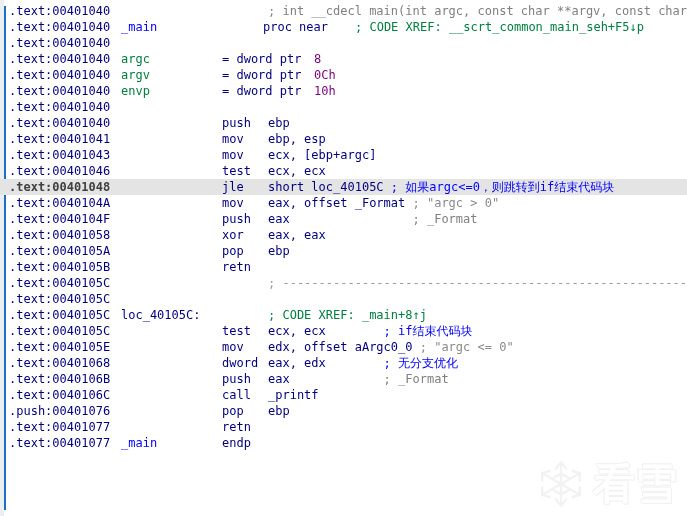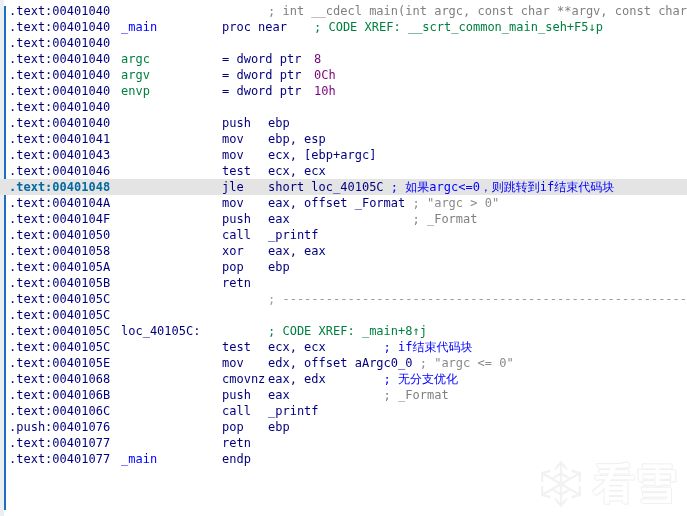--- a/index.html
+++ b/index.html
@@ -62,21 +62,21 @@
     background: #e4e4e4;
   }
 
   
   .addr {
     display: inline-block;
     width: 112px;
     color: #00007f;
   }
   .line.highlight .addr {
-    color: #0369a1;
+    color: #404040;
     font-weight: bold;
   }
   .namecol {
     display: inline-block;
     width: 101px;
   }
   .mnem {
     display: inline-block;
     width: 46px;
     color: #00007f;
@@ -131,43 +131,42 @@
 </head>
 <body>
 
 <div id="disasm-view">
 
   <div class="gutter-strip"></div>
   <div class="gutter-rule"></div>
 
   <div class="lines" id="lines-container">
       <div class="line"><span class="addr">.text:00401040</span><span class="namecol "></span><span class="mnem"></span><span class="ops c-blue"><span class="c-blue"></span><span class="c-cmt-gray">; int __cdecl main(int argc, const char **argv, const char **envp)</span></span></div>
-      <div class="line"><span class="addr">.text:00401040</span><span class="namecol c-linkblue">_main</span><span class="mnem" style="width: 92px;">proc near</span><span class="ops c-xref">; CODE XREF: __scrt_common_main_seh+F5↓p</span></div>
+      <div class="line"><span class="addr">.text:00401040</span><span class="namecol c-linkblue">_main</span><span class="mnem" style="width: 92px; margin-left: 41px;">proc near</span><span class="ops c-xref">; CODE XREF: __scrt_common_main_seh+F5↓p</span></div>
       <div class="line"><span class="addr">.text:00401040</span><span class="namecol "></span><span class="mnem"></span><span class="ops "></span></div>
       <div class="line"><span class="addr">.text:00401040</span><span class="namecol c-green">argc</span><span class="mnem" style="width: 92px;">= dword ptr</span><span class="ops c-num">8</span></div>
       <div class="line"><span class="addr">.text:00401040</span><span class="namecol c-green">argv</span><span class="mnem" style="width: 92px;">= dword ptr</span><span class="ops c-num">0Ch</span></div>
       <div class="line"><span class="addr">.text:00401040</span><span class="namecol c-green">envp</span><span class="mnem" style="width: 92px;">= dword ptr</span><span class="ops c-num">10h</span></div>
       <div class="line"><span class="addr">.text:00401040</span><span class="namecol "></span><span class="mnem"></span><span class="ops "></span></div>
       <div class="line"><span class="addr">.text:00401040</span><span class="namecol "></span><span class="mnem">push</span><span class="ops c-blue">ebp</span></div>
       <div class="line"><span class="addr">.text:00401041</span><span class="namecol "></span><span class="mnem">mov</span><span class="ops c-blue">ebp, esp</span></div>
       <div class="line"><span class="addr">.text:00401043</span><span class="namecol "></span><span class="mnem">mov</span><span class="ops c-blue">ecx, [ebp+argc]</span></div>
       <div class="line"><span class="addr">.text:00401046</span><span class="namecol "></span><span class="mnem">test</span><span class="ops c-blue">ecx, ecx</span></div>
       <div class="line highlight"><span class="addr">.text:00401048</span><span class="namecol "></span><span class="mnem">jle</span><span class="ops c-blue"><span class="c-blue">short loc_40105C </span><span class="c-cmt-cn">; 如果argc&lt;=0，则跳转到if结束代码块</span></span></div>
       <div class="line"><span class="addr">.text:0040104A</span><span class="namecol "></span><span class="mnem">mov</span><span class="ops c-blue"><span class="c-blue">eax, offset _Format </span><span class="c-str">; "argc &gt; 0"</span></span></div>
       <div class="line"><span class="addr">.text:0040104F</span><span class="namecol "></span><span class="mnem">push</span><span class="ops c-blue"><span class="c-blue">eax                 </span><span class="c-cmt-gray">; _Format</span></span></div>
-      <div class="line"><span class="addr">.text:00401050</span><span class="namecol "></span><span class="mnem">call</span><span class="ops c-blue">_printf</span></div>
       <div class="line"><span class="addr">.text:00401058</span><span class="namecol "></span><span class="mnem">xor</span><span class="ops c-blue">eax, eax</span></div>
       <div class="line"><span class="addr">.text:0040105A</span><span class="namecol "></span><span class="mnem">pop</span><span class="ops c-blue">ebp</span></div>
       <div class="line"><span class="addr">.text:0040105B</span><span class="namecol "></span><span class="mnem">retn</span><span class="ops c-blue"></span></div>
       <div class="line"><span class="addr">.text:0040105C</span><span class="namecol "></span><span class="mnem"></span><span class="ops c-dash">; ---------------------------------------------------------------------------</span></div>
       <div class="line"><span class="addr">.text:0040105C</span><span class="namecol "></span><span class="mnem"></span><span class="ops "></span></div>
       <div class="line"><span class="addr">.text:0040105C</span><span class="namecol c-locname">loc_40105C:</span><span class="mnem"></span><span class="ops c-xref">; CODE XREF: _main+8↑j</span></div>
       <div class="line"><span class="addr">.text:0040105C</span><span class="namecol "></span><span class="mnem">test</span><span class="ops c-blue"><span class="c-blue">ecx, ecx        </span><span class="c-cmt-cn">; if结束代码块</span></span></div>
       <div class="line"><span class="addr">.text:0040105E</span><span class="namecol "></span><span class="mnem">mov</span><span class="ops c-blue"><span class="c-blue">edx, offset aArgc0_0 </span><span class="c-str">; "argc &lt;= 0"</span></span></div>
-      <div class="line"><span class="addr">.text:00401068</span><span class="namecol "></span><span class="mnem">cmovnz</span><span class="ops c-blue"><span class="c-blue">eax, edx        </span><span class="c-cmt-cn">; 无分支优化</span></span></div>
+      <div class="line"><span class="addr">.text:00401068</span><span class="namecol "></span><span class="mnem">dword</span><span class="ops c-blue"><span class="c-blue">eax, edx        </span><span class="c-cmt-cn">; 无分支优化</span></span></div>
       <div class="line"><span class="addr">.text:0040106B</span><span class="namecol "></span><span class="mnem">push</span><span class="ops c-blue"><span class="c-blue">eax             </span><span class="c-cmt-gray">; _Format</span></span></div>
       <div class="line"><span class="addr">.text:0040106C</span><span class="namecol "></span><span class="mnem">call</span><span class="ops c-blue">_printf</span></div>
       <div class="line"><span class="addr">.push:00401076</span><span class="namecol "></span><span class="mnem">pop</span><span class="ops c-blue">ebp</span></div>
       <div class="line"><span class="addr">.text:00401077</span><span class="namecol "></span><span class="mnem">retn</span><span class="ops c-blue"></span></div>
       <div class="line"><span class="addr">.text:00401077</span><span class="namecol c-linkblue">_main</span><span class="mnem">endp</span><span class="ops c-blue"></span></div>
     </div>
 
   <div class="watermark">
     <svg class="wm-flake" viewBox="0 0 100 100">
       <g stroke="#f2f2f2" stroke-width="4.5" stroke-linecap="round" fill="none">

